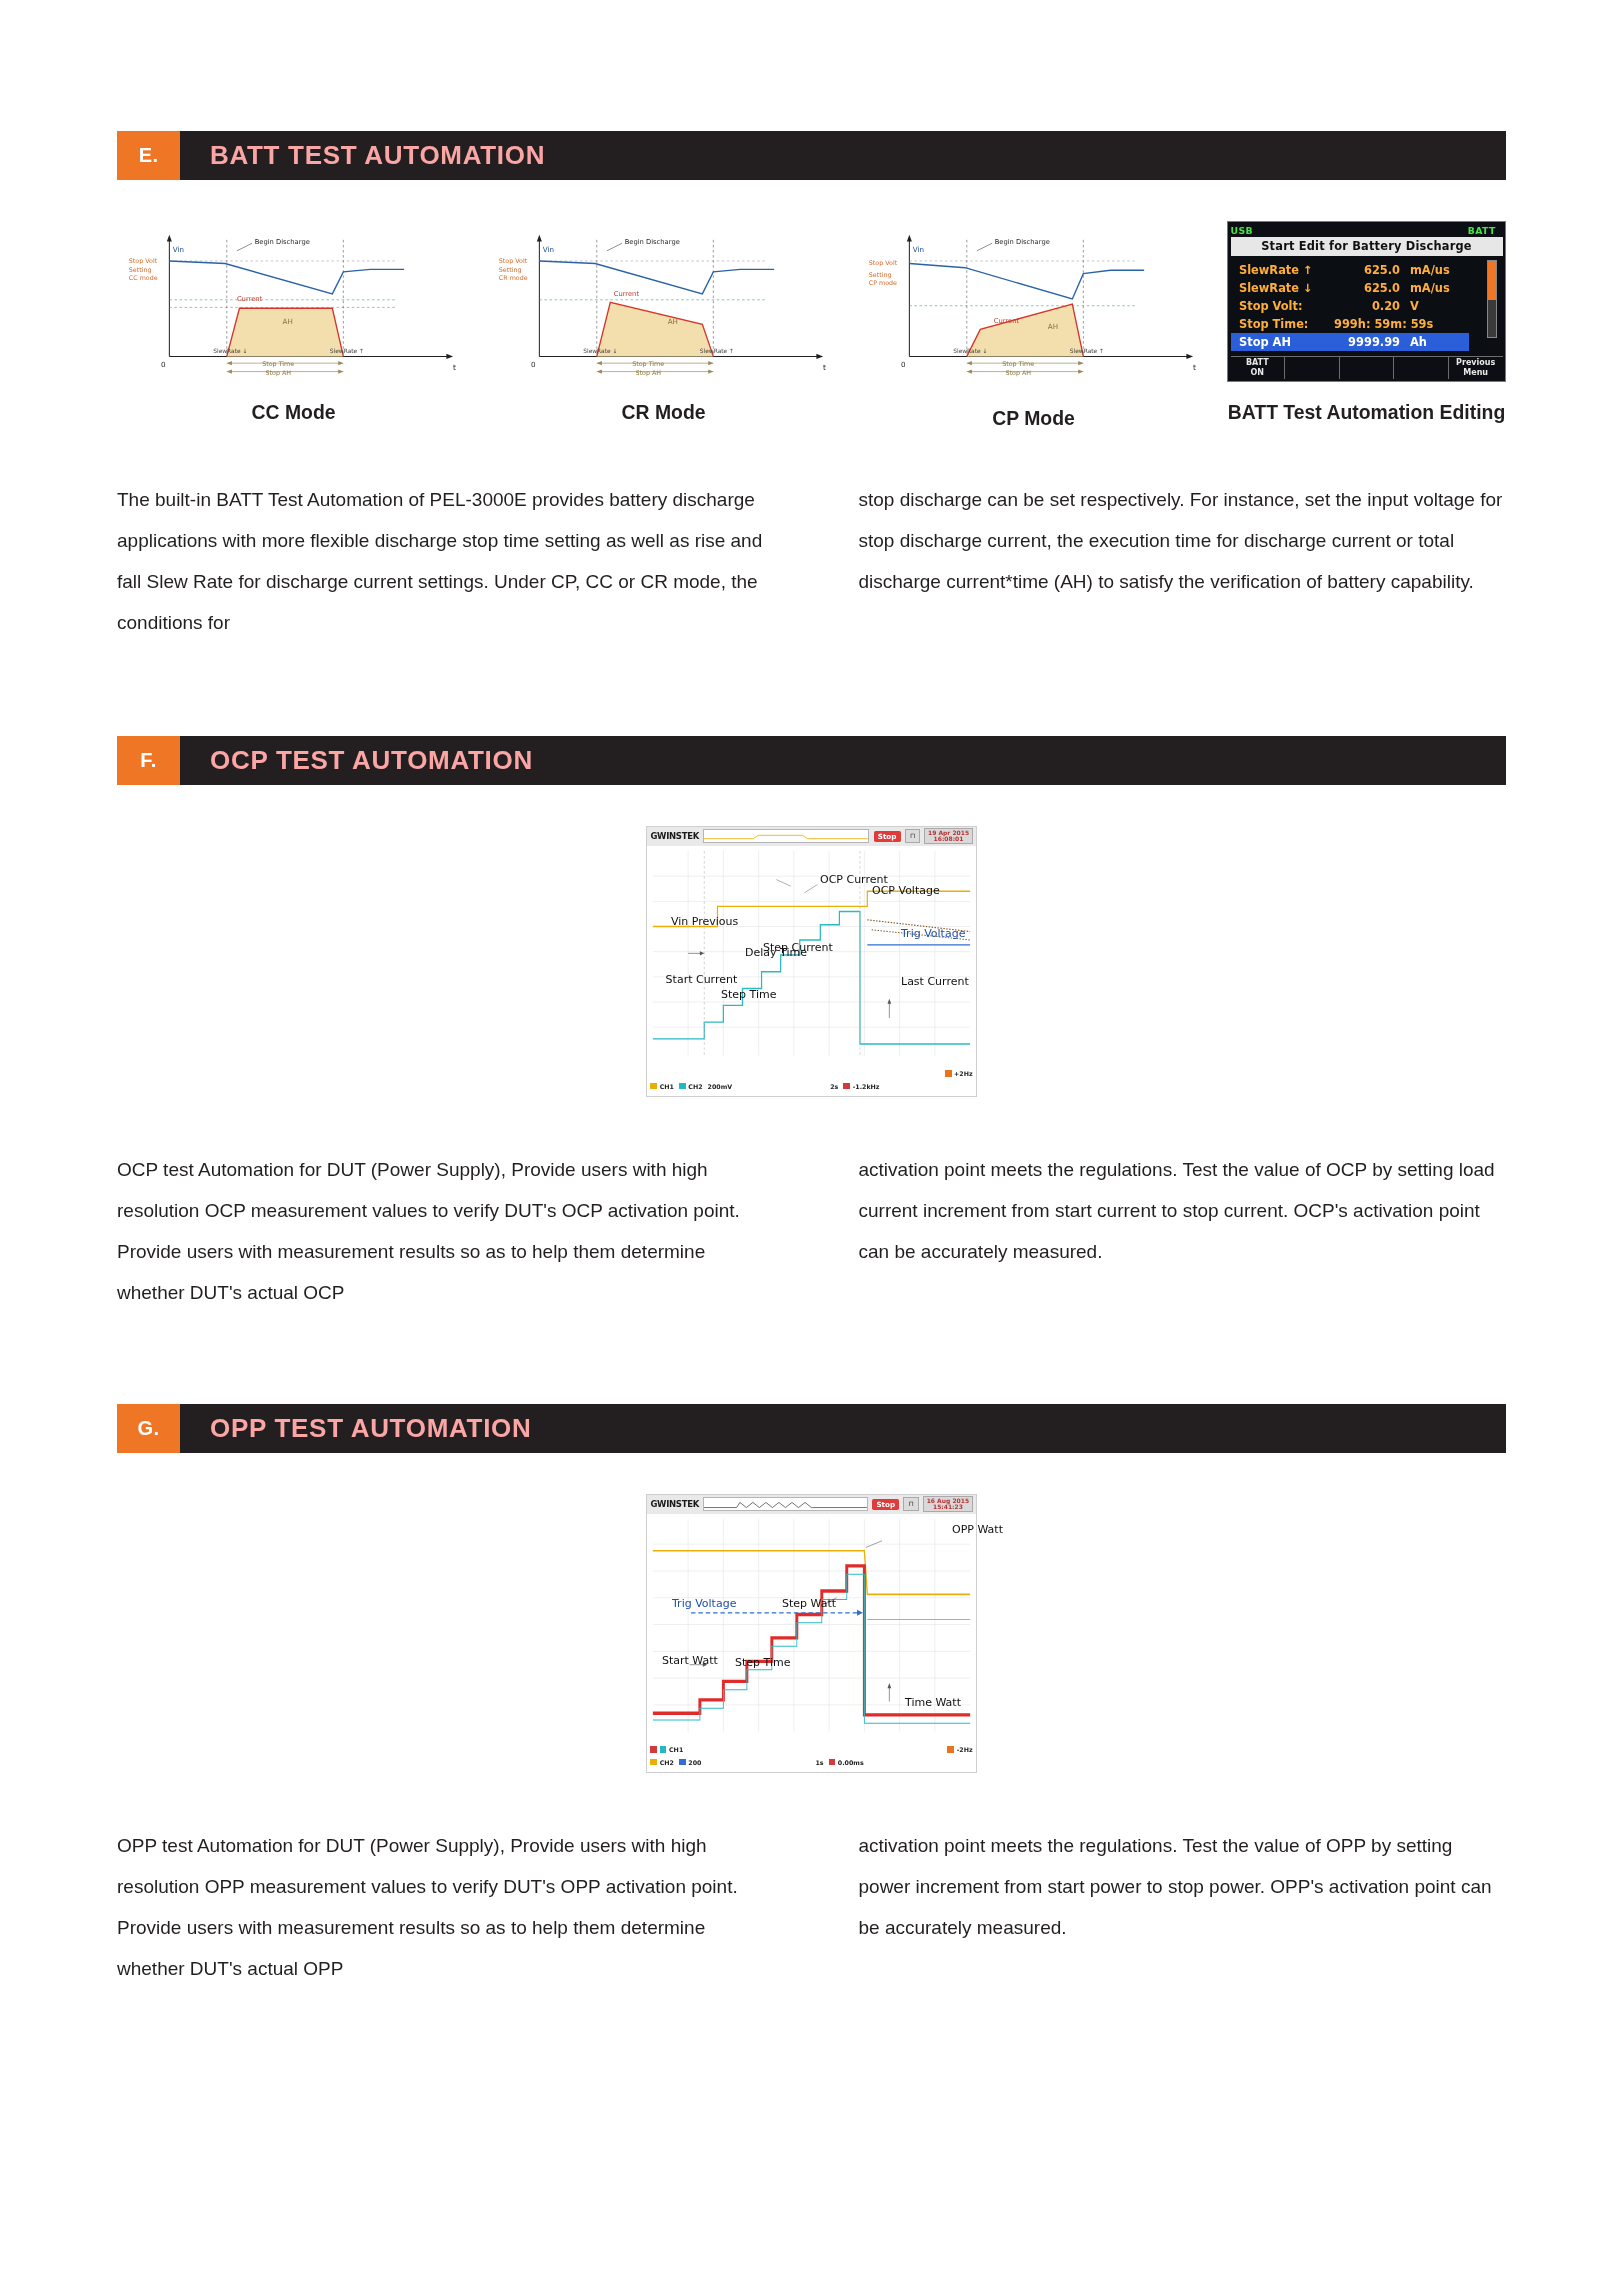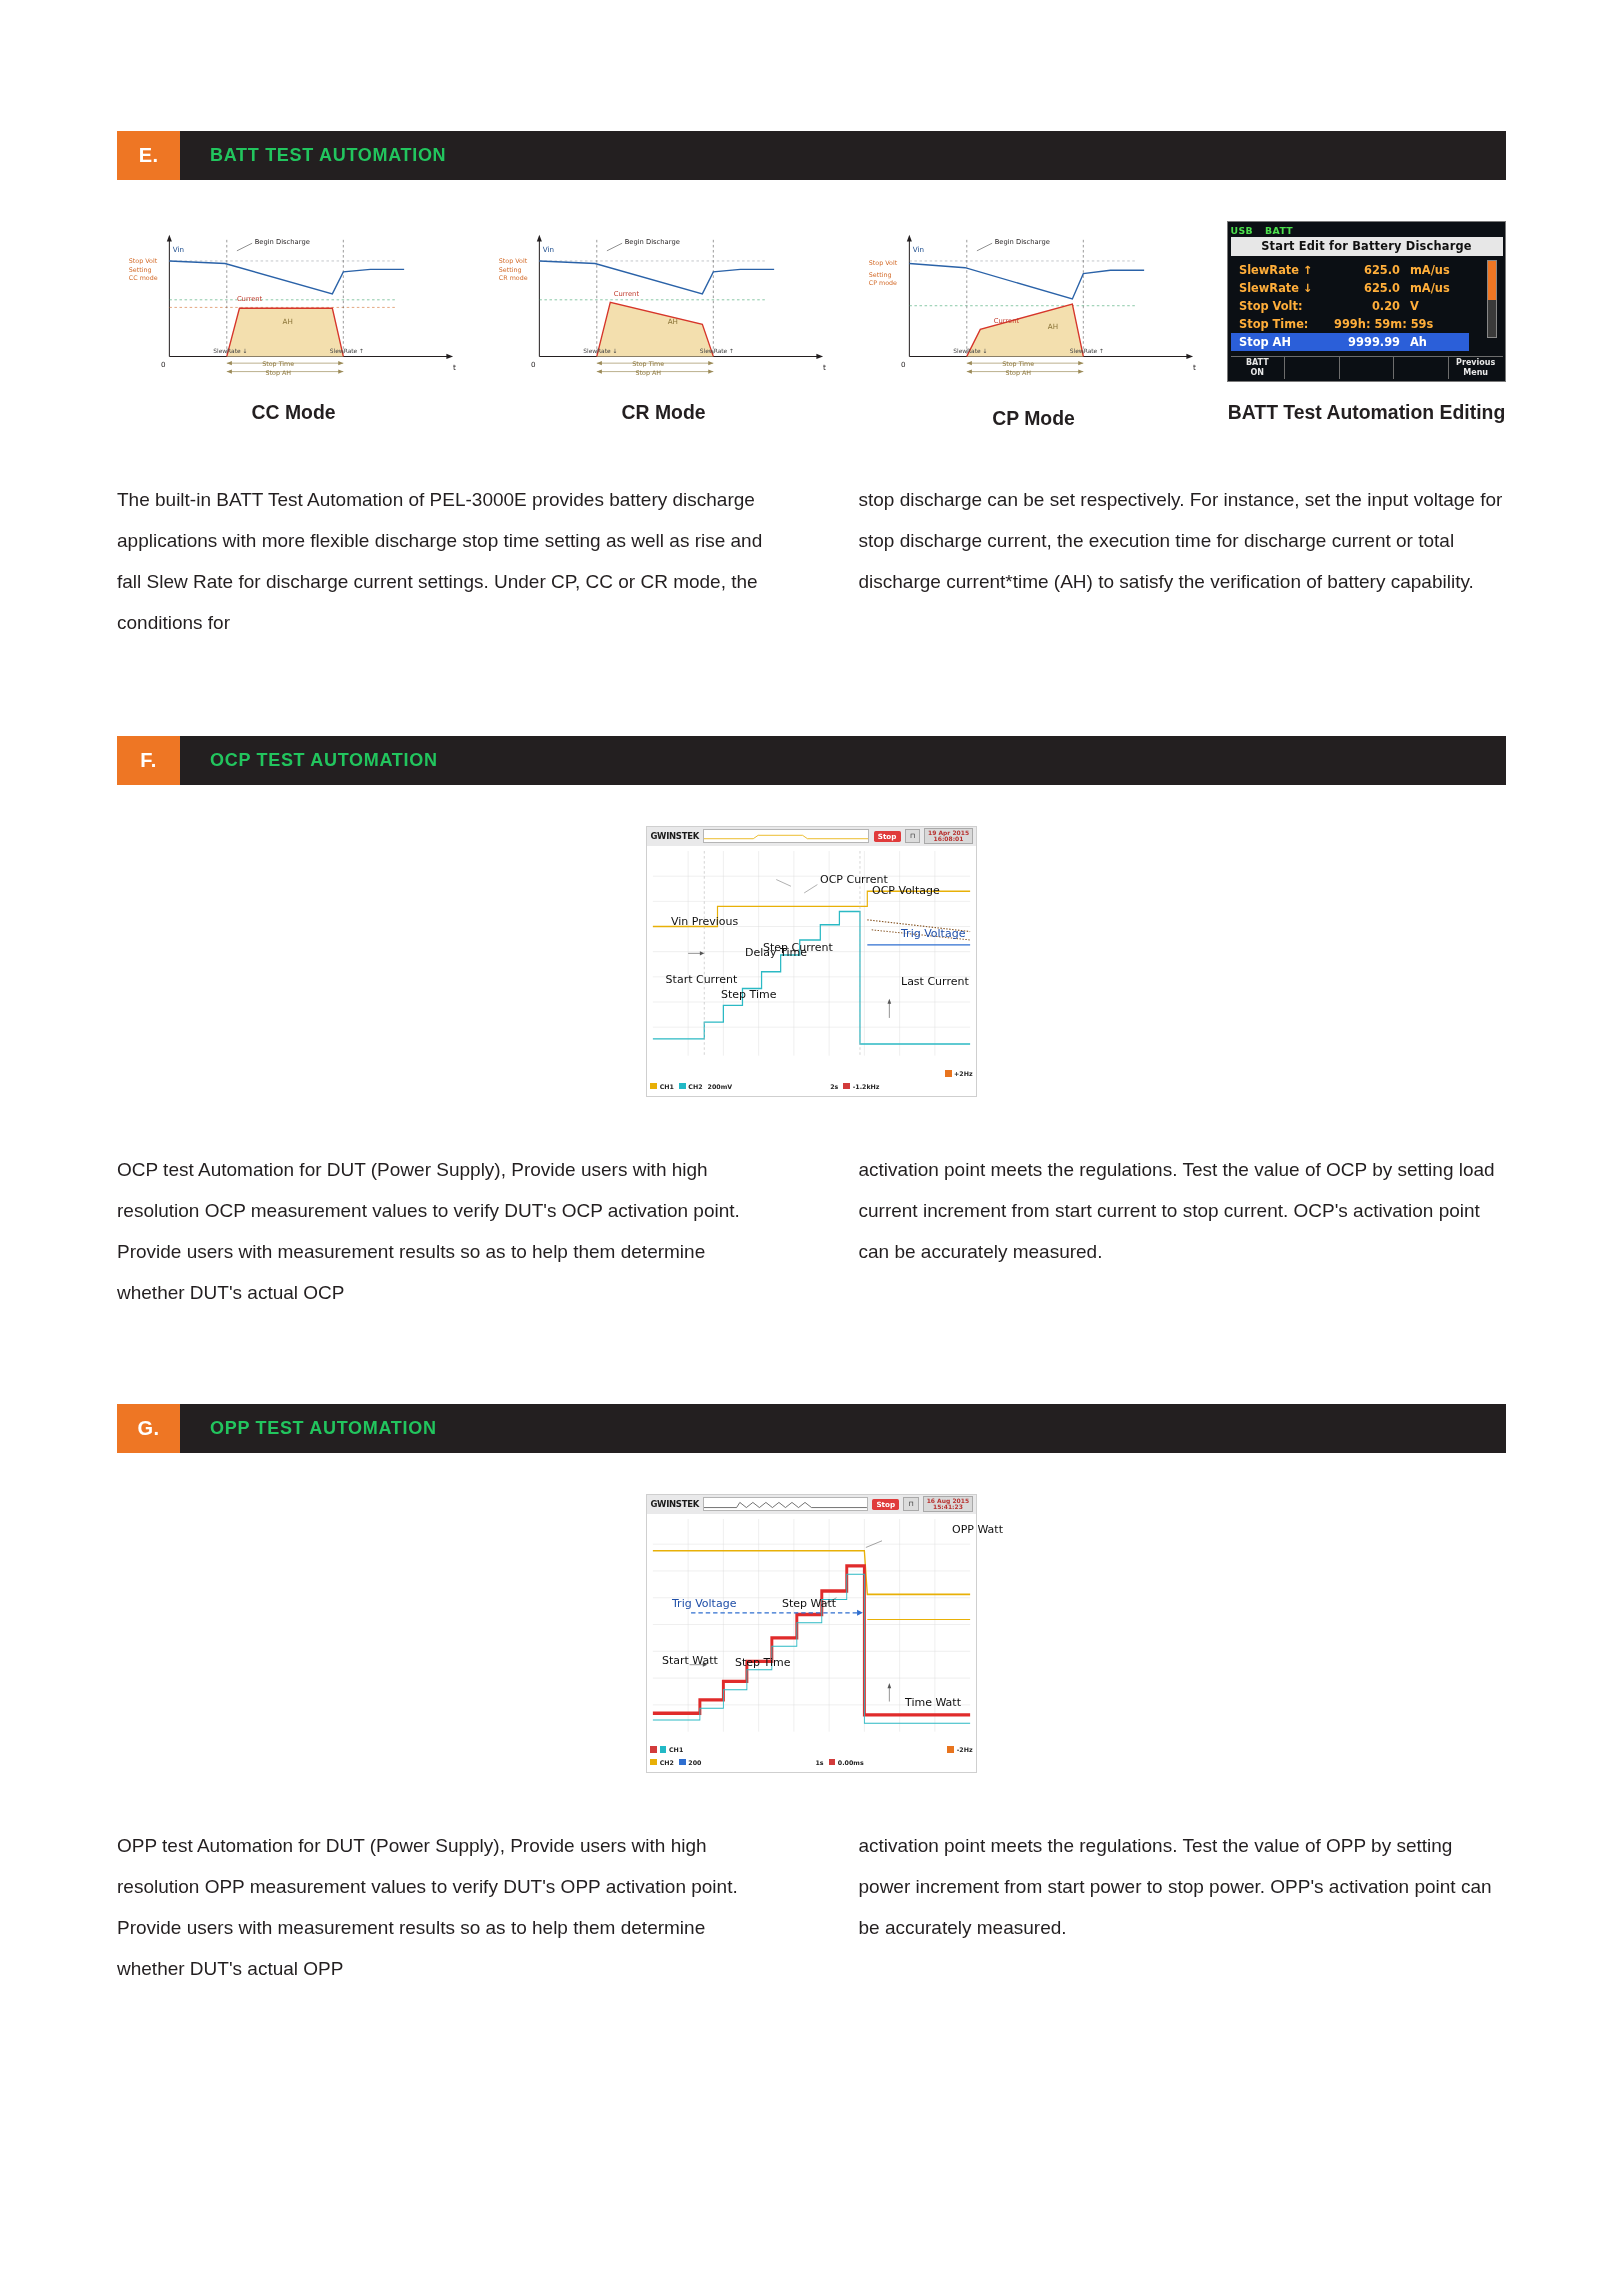--- a/index.html
+++ b/index.html
@@ -36,22 +36,22 @@
     font-size: 20px;
     font-weight: bold;
     display: flex;
     align-items: center;
     justify-content: center;
     letter-spacing: 0.4px;
   }
   .section-title {
     flex: 1;
     background: #231f20;
-    color: #22c55e;
-    font-size: 18px;
+    color: #fca5a5;
+    font-size: 26px;
     font-weight: bold;
     letter-spacing: 0.7px;
     display: flex;
     align-items: center;
     padding-left: 30px;
   }
 
   
   .text-cols {
     display: flex;
@@ -106,21 +106,21 @@
     background: #0b0f14;
     border: 1.7px solid #7a7a7a;
     box-sizing: border-box;
     padding: 2.5px;
     position: relative;
     font-family: "DejaVu Sans", sans-serif;
   }
   .lcd-topbar {
     height: 12px;
     display: flex;
-    justify-content: flex-start;
+    justify-content: space-between;
     align-items: center;
     gap: 12px;
     padding-right: 6.8px;
   }
   .lcd-topbar span {
     color: #4ce04c;
     font-size: 9.3px;
     font-weight: bold;
     letter-spacing: 0.4px;
   }

